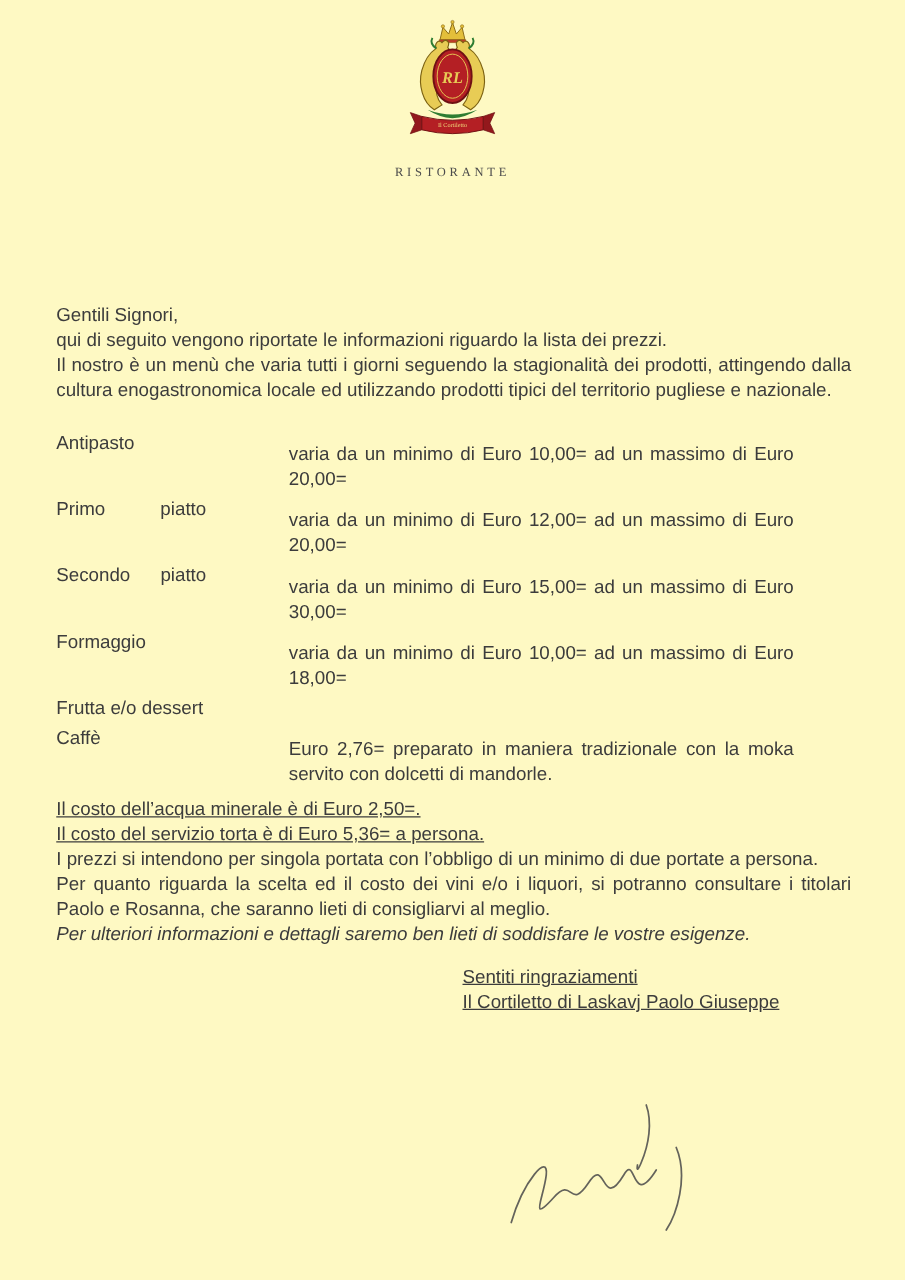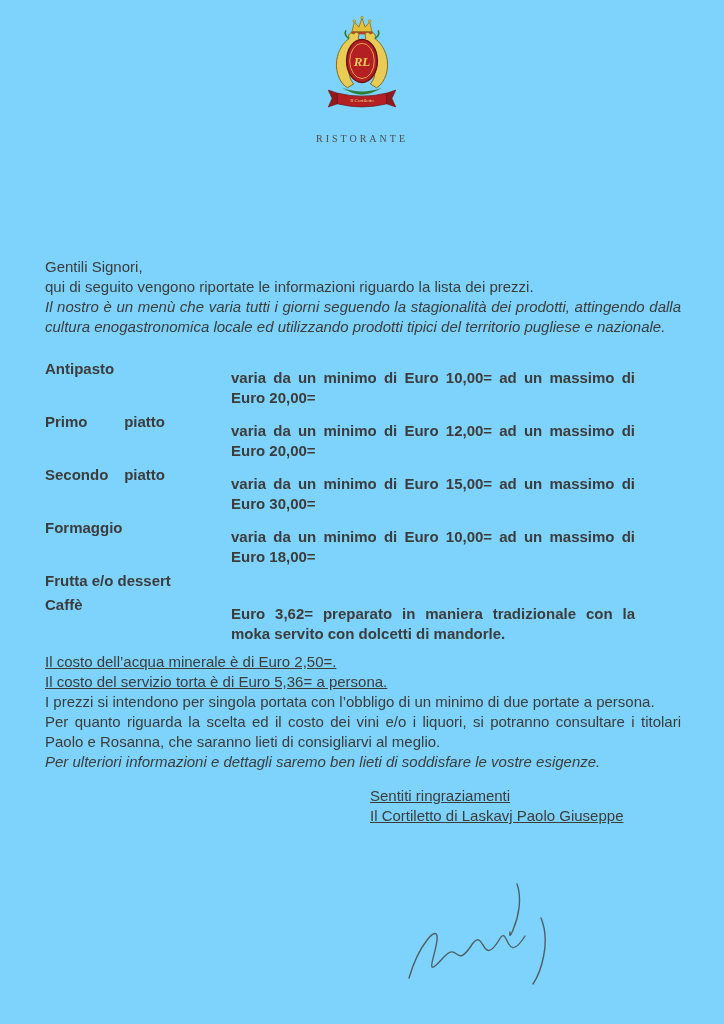--- a/index.html
+++ b/index.html
@@ -1,21 +1,21 @@
 <!DOCTYPE html>
 <html><head>
 <meta charset="utf-8">
 <style>
   * { box-sizing: border-box; }
   html, body { margin: 0; padding: 0; background: #ffffff; }
   .page {
     position: relative;
     width: 724px;
     height: 1024px;
-    background: #7dd3fc;
+    background: #fef9c3;
     font-family: "Liberation Sans", sans-serif;
     color: #3c3c3c;
     overflow: hidden;
   }
   .logo-wrap {
     position: absolute;
     top: 6px; left: 0; width: 100%;
     text-align: center;
   }
   .logo { width: 92px; height: 116px; }
@@ -23,29 +23,29 @@
     position: absolute;
     top: 133px; left: 0; width: 100%;
     text-align: center;
     font-family: "Liberation Serif", serif;
     font-size: 10px;
     letter-spacing: 3px;
     color: #4c4c4c;
   }
   .content {
     position: absolute;
-    top: 257px; left: 45px;
+    top: 243px; left: 45px;
     width: 636px;
     font-size: 15px;
     line-height: 20px;
   }
   .content p { margin: 0; }
-  .just { text-align: justify; font-style: italic; }
+  .just { text-align: justify; }
 
-  .price-list { margin-top: 22px; font-weight: bold; }
+  .price-list { margin-top: 22px; }
   .price-row { display: flex; margin-bottom: 4px; }
   .price-item { width: 186px; flex: none; }
   .spread-label {
     display: inline-block;
     width: 120px;
     text-align: justify;
     text-align-last: justify;
   }
   .price-desc {
     width: 404px;
@@ -153,21 +153,21 @@
       <div class="price-row">
         <div class="price-item">
           <span>Frutta e/o dessert</span>
         </div>
       </div>
 
       <div class="price-row">
         <div class="price-item">
           <span>Caffè</span>
         </div>
-        <div class="price-desc">Euro 3,62= preparato in maniera tradizionale con la moka servito con dolcetti di mandorle.</div>
+        <div class="price-desc">Euro 2,76= preparato in maniera tradizionale con la moka servito con dolcetti di mandorle.</div>
       </div>
 
     </div>
 
     <div class="costs">
       <p>Il costo dell’acqua minerale è di Euro 2,50=.</p>
       <p>Il costo del servizio torta è di Euro 5,36= a persona.</p>
     </div>
 
     <p class="note">I prezzi si intendono per singola portata con l’obbligo di un minimo di due portate a persona.</p>

